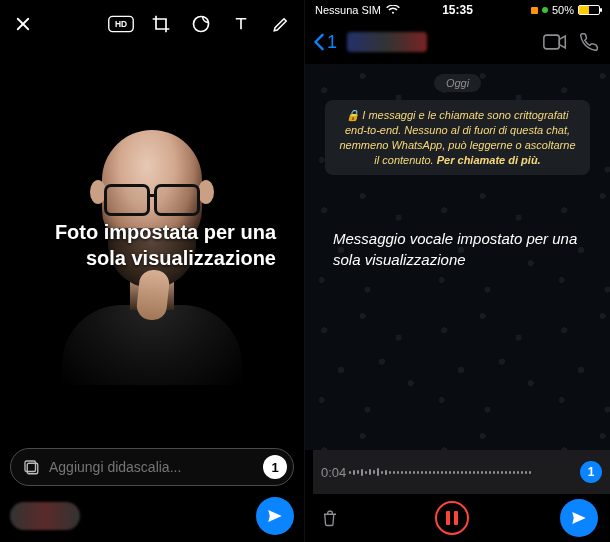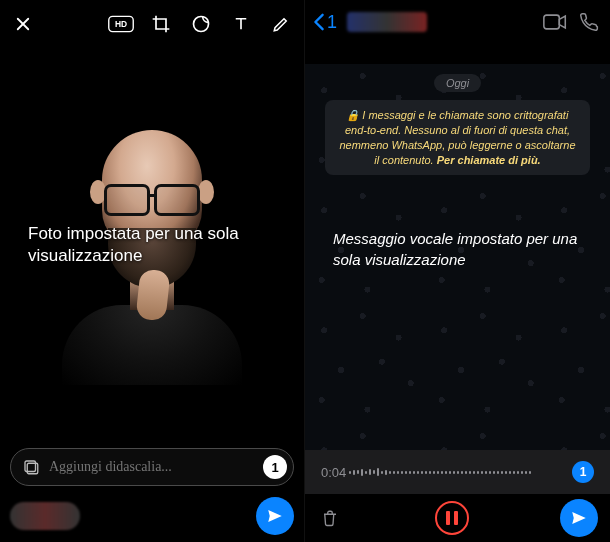--- a/index.html
+++ b/index.html
@@ -53,36 +53,36 @@
   }
   .neck { position:absolute; top:160px; left:88px; width:44px; height:30px; background:linear-gradient(#b38b71,#3a271d); }
   .body { position:absolute; top:185px; left:20px; width:180px; height:80px;
     background: radial-gradient(ellipse at 50% 0%, #252525 0%, #111 50%, #000 100%);
     border-radius: 60px 60px 0 0;
   }
   .hand { position:absolute; top:150px; left:96px; width:30px; height:50px; background:linear-gradient(#d8b095,#a07656); border-radius:14px; transform:rotate(6deg); }
 
   .photo-overlay-text {
     position: absolute; left: 0; right: 0; top: 50%; transform: translateY(-50%);
-    text-align: left;
-    font-size: 17px; font-weight: 400; line-height: 1.3;
+    text-align: right;
+    font-size: 20px; font-weight: 700; line-height: 1.3;
     padding: 0 28px;
     text-shadow: 0 1px 3px rgba(0,0,0,0.9);
     pointer-events: none;
   }
 
   .caption-bar {
     position: absolute; left: 10px; right: 10px; bottom: 56px; height: 38px;
     border: 1px solid #4a4a4a; border-radius: 19px;
     display: flex; align-items: center; padding: 0 6px 0 10px; gap: 8px;
     background: #0c0c0c;
   }
   .caption-bar .cap-ic { width: 20px; height: 20px; color:#bbb; display:flex; align-items:center; justify-content:center;}
   .caption-input {
-    flex: 1; color: #9a9a9a; font-size: 14px; background: transparent; border: none; outline: none; font-family: Liberation Serif, serif;
+    flex: 1; color: #9a9a9a; font-size: 14px; background: transparent; border: none; outline: none;
   }
   .viewonce-badge {
     width: 24px; height: 24px; border-radius: 50%; background: #fff; color: #000;
     font-size: 13px; font-weight: 700; display: flex; align-items: center; justify-content: center;
   }
 
   .bottom-row {
     position: absolute; left: 0; right: 0; bottom: 0; height: 52px;
     display: flex; align-items: center; padding: 0 10px; gap: 10px;
   }
@@ -149,22 +149,22 @@
     background:#1c1f24; border-radius:8px; font-size:11px; color:#f7d97a; text-align:center; line-height:1.35;
   }
   .enc-box .lock { margin-right:2px; }
   .enc-box .bold { font-weight:700; }
   .voice-overlay-text {
     position:absolute; left:0; right:0; top:48%; transform:translateY(-50%);
     text-align:left; font-size:15px; font-weight:500; line-height:1.35; padding:0 28px; color:#fff;
   }
 
   .voice-preview {
-    position:absolute; left:0; right:0; bottom:48px; height:44px;
-    background:#1c1c1e; display:flex; align-items:center; padding:0 16px; gap:3px;
+    position:absolute; left:8px; right:0; bottom:48px; height:44px;
+    background:#1c1c1e; display:flex; align-items:center; padding:0 8px; gap:3px;
   }
   .voice-time { color:#8e8e93; font-size:13px; }
   .wave { flex:1; height:14px; display:flex; align-items:center; gap:2px; overflow:hidden;}
   .wave i { width:2px; background:#8e8e93; border-radius:1px; display:block; height:3px;}
   .viewonce-blue {
     width:22px; height:22px; border-radius:50%; background:#0a84ff; color:#fff;
     font-size:12px; font-weight:700; display:flex; align-items:center; justify-content:center;
   }
 
   .voice-controls {
@@ -253,20 +253,37 @@
     <div class="spacer"></div>
     <div class="send-btn">
       <svg width="18" height="18" viewBox="0 0 24 24">
           <path d="M3 20l18-8L3 4l2 8-2 8z"></path>
         </svg>
     </div>
   </div>
 </div>
 
 <div class="pane right">
+  <div class="status-bar">
+    <div class="sb-left">
+      <span>Nessuna SIM</span>
+      <svg width="14" height="10" viewBox="0 0 16 12" fill="#fff">
+          <path d="M8 10.5a1.2 1.2 0 100-2.4 1.2 1.2 0 000 2.4zM3.7 6.6a6 6 0 018.6 0l1.2-1.2a7.7 7.7 0 00-11 0l1.2 1.2zM1 3.9a10 10 0 0114 0l1.2-1.2a11.7 11.7 0 00-16.4 0L1 3.9z"></path>
+        </svg>
+    </div>
+    <div class="sb-center">15:35</div>
+    <div class="sb-right">
+      <div class="sq-orange"></div>
+      <div class="dot-green"></div>
+      <span>50%</span>
+      <div class="batt">
+          <div class="batt-fill"></div>
+        </div>
+    </div>
+  </div>
 
   <div class="nav-bar">
     <div class="back">
       <svg width="12" height="18" viewBox="0 0 12 20" fill="none" stroke="#0a84ff" stroke-width="2.6" stroke-linecap="round" stroke-linejoin="round">
           <polyline points="10,2 2,10 10,18"></polyline>
         </svg>
       <span>1</span>
     </div>
     <div class="title-blur"></div>
     <div class="spacer"></div>

